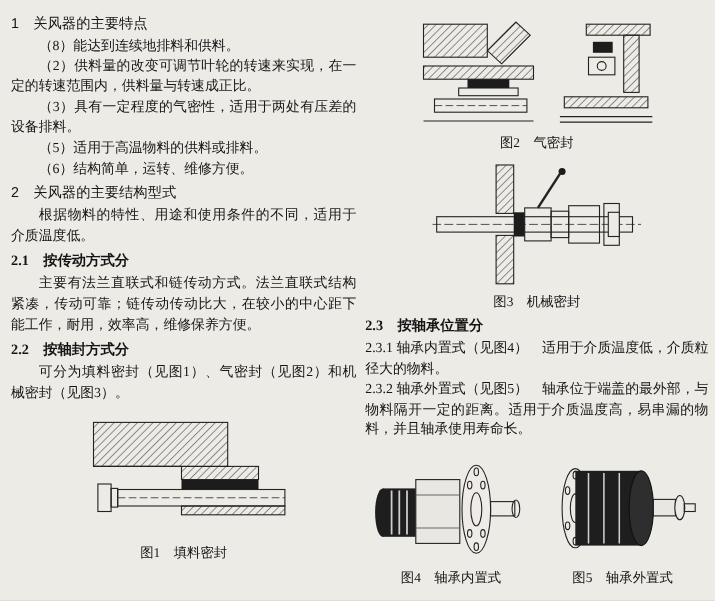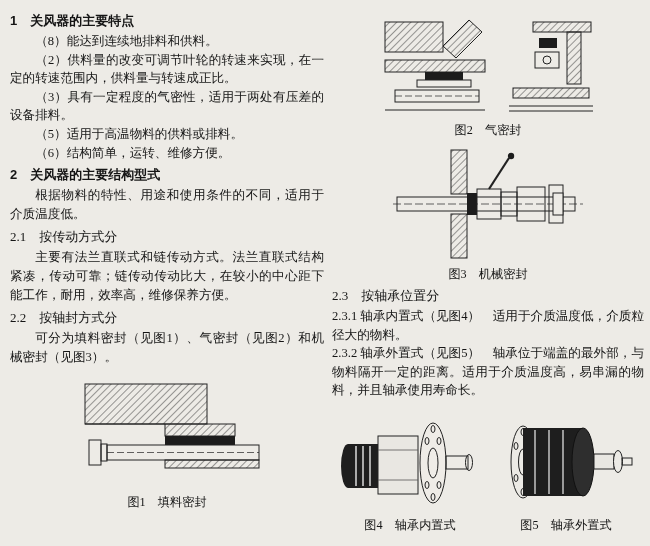--- a/index.html
+++ b/index.html
@@ -1,23 +1,23 @@
 <!DOCTYPE html>
 <html><head>
 <meta charset="utf-8">
 <style>
   html,body{margin:0;padding:0;background:#d8d6d2}
   .page{position:relative;width:650px;height:546px;background:#edebe6;color:#151515;
         font-family:"Liberation Serif","DejaVu Serif",serif;overflow:hidden;margin:0 auto}
   .col{position:absolute;top:0;box-sizing:border-box}
   .col-left{left:10px;width:314px;padding-top:8px}
   .col-right{left:332px;width:312px;padding-top:18px}
-  .h1{font-family:"Liberation Sans","DejaVu Sans",sans-serif;font-weight:700;
+  .h1{font-family:"Liberation Sans","DejaVu Sans",sans-serif;font-weight:400;
       font-size:13px;line-height:19px;margin:3px 0 2px}
-  .h2{font-weight:400;font-size:13px;line-height:19px;margin:4px 0 2px}
+  .h2{font-weight:700;font-size:13px;line-height:19px;margin:4px 0 2px}
   .p{font-size:12.6px;line-height:18.6px;margin:0;text-align:justify}
   .ind{text-indent:2em}
   .fig{display:flex;justify-content:center;align-items:flex-end}
   .fig svg,.figrow svg{display:block}
   .figrow{display:flex;justify-content:center;align-items:flex-start;gap:14px}
   .cap{font-size:12.2px;line-height:16px;text-align:center;margin:4px 0 2px}
   .caprow{display:flex;margin-top:3px}
   .caprow .cap{flex:1;margin:0}
   .f1{margin-top:12px}
   .f3{margin-top:8px}

